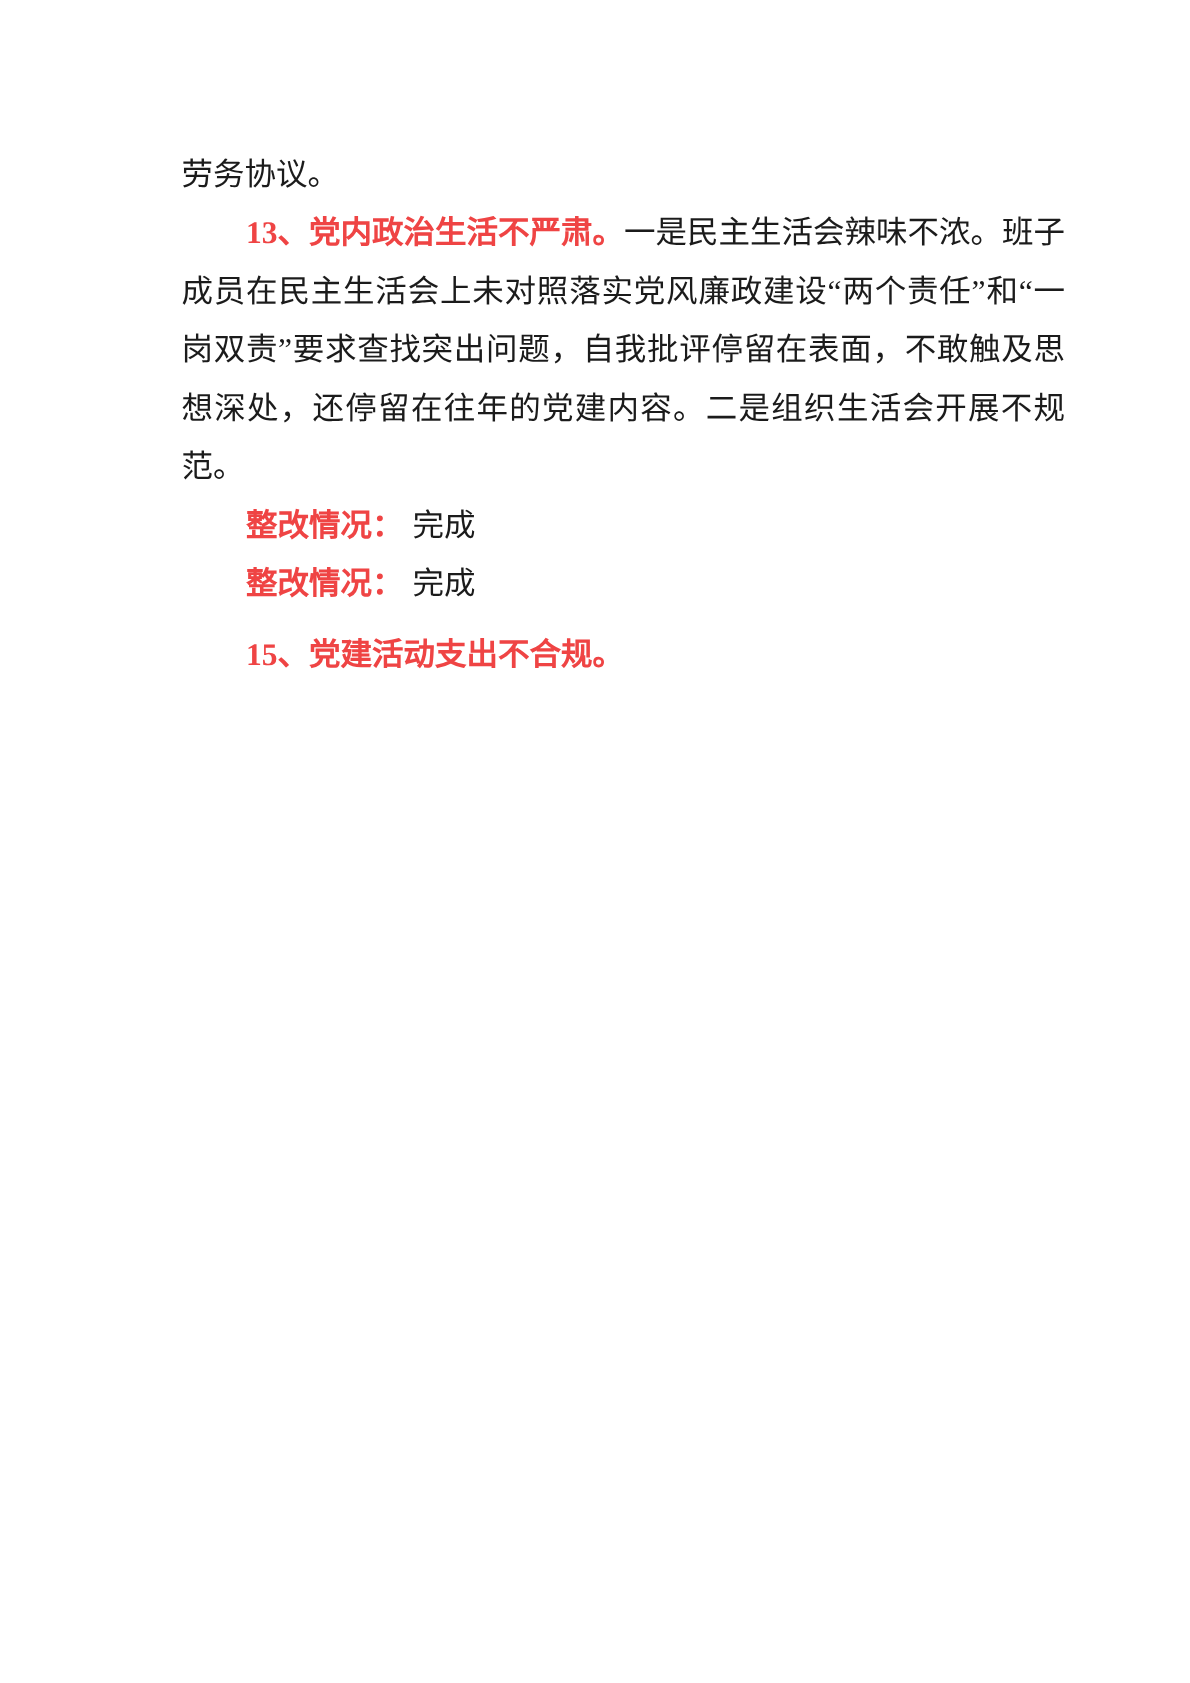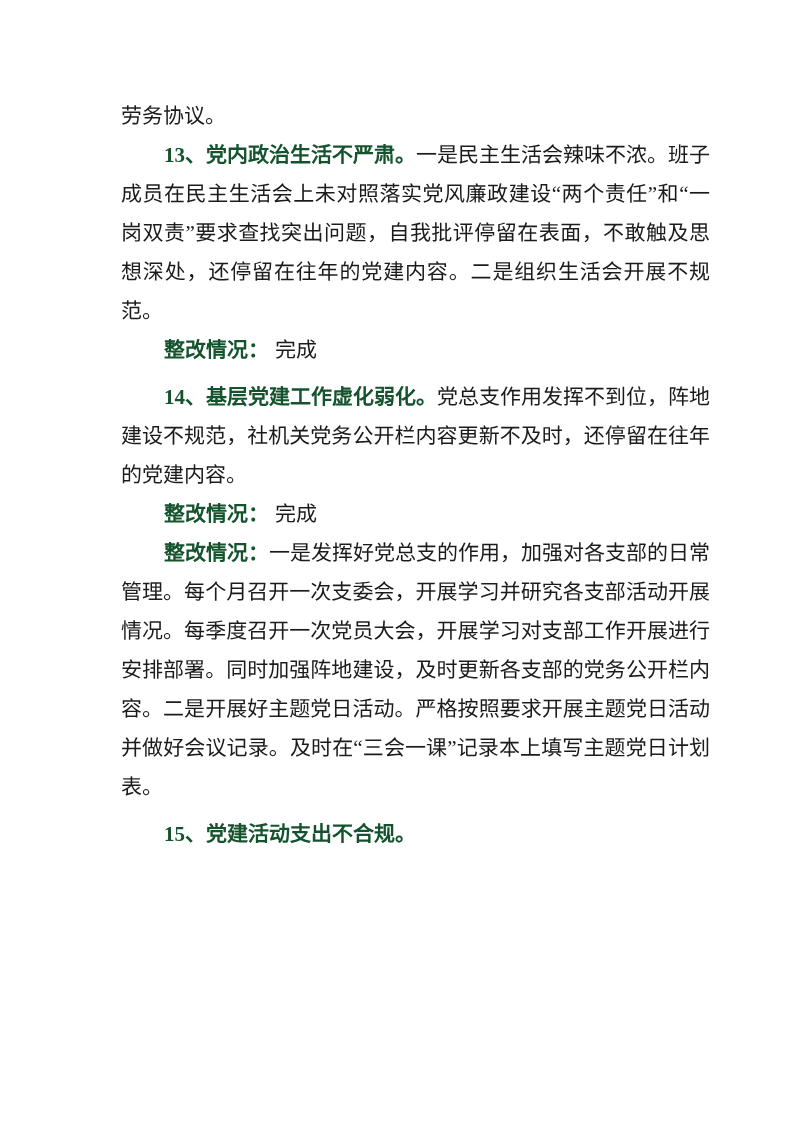--- a/index.html
+++ b/index.html
@@ -27,21 +27,21 @@
     word-break: break-all;
   }
   .para.indent {
     text-indent: 43px;
   }
   .para.space-before {
     margin-top: 8px;
   }
   .b {
     font-weight: bold;
-    color: #14532d;
+    color: #ef4444;
   }
   .seg {
     
   }
   
   .label-gap {
     display: inline-block;
     width: 6px;
   }
 </style>
@@ -50,21 +50,19 @@
 
 <div class="page">
 
   <p class="para"><span class="seg">劳务协议。</span></p>
 
   <p class="para indent"><span class="b">13、党内政治生活不严肃。</span><span class="seg">一是民主生活会辣味不浓。班子成员在民主生活会上未对照落实党风廉政建设“两个责任”和“一岗双责”要求查找突出问题，自我批评停留在表面，不敢触及思想深处，还停留在往年的党建内容。二是组织生活会开展不规范。</span></p>
 
   <p class="para indent"><span class="b">整改情况：</span><span class="label-gap"></span><span class="seg">完成</span></p>
 
 
-  <p class="para indent space-before"><span class="b">14、基层党建工作虚化弱化。</span><span class="seg">党总支作用发挥不到位，阵地建设不规范，社机关党务公开栏内容更新不及时，还停留在往年的党建内容。</span></p>
 
   <p class="para indent"><span class="b">整改情况：</span><span class="label-gap"></span><span class="seg">完成</span></p>
 
-  <p class="para indent"><span class="b">整改情况：</span><span class="seg">一是发挥好党总支的作用，加强对各支部的日常管理。每个月召开一次支委会，开展学习并研究各支部活动开展情况。每季度召开一次党员大会，开展学习对支部工作开展进行安排部署。同时加强阵地建设，及时更新各支部的党务公开栏内容。二是开展好主题党日活动。严格按照要求开展主题党日活动并做好会议记录。及时在“三会一课”记录本上填写主题党日计划表。</span></p>
 
   <p class="para indent space-before"><span class="b">15、党建活动支出不合规。</span></p>
 
 </div>
 
 </body></html>

